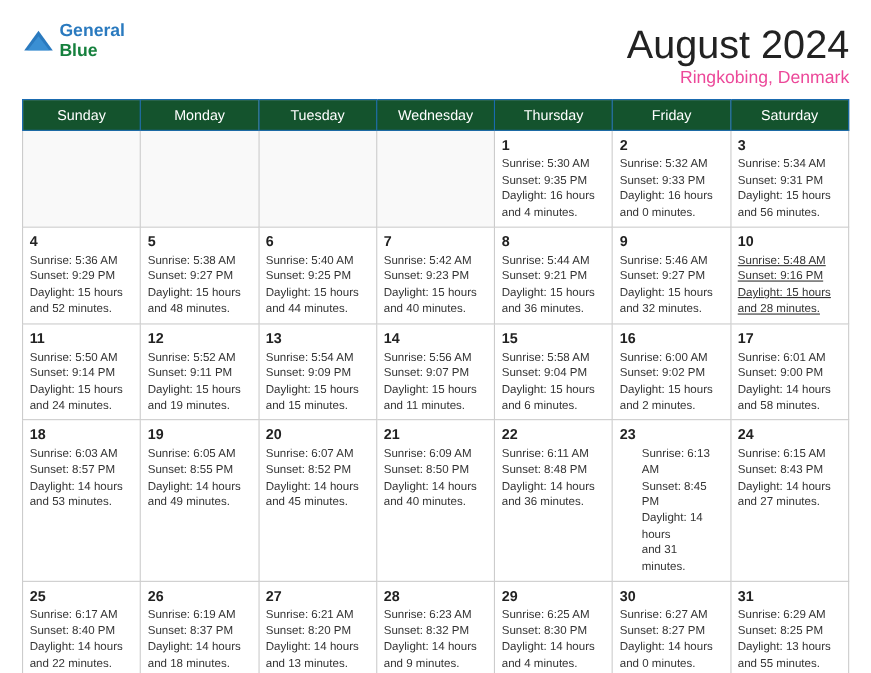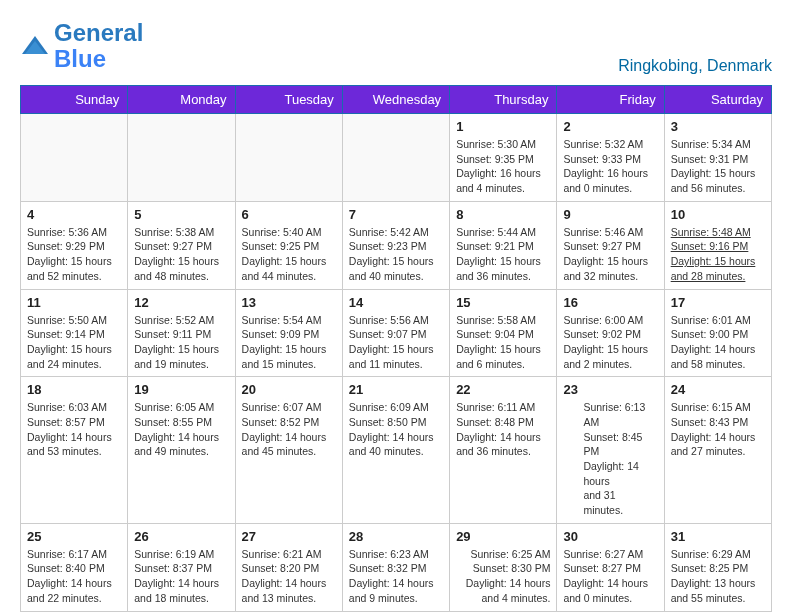--- a/index.html
+++ b/index.html
@@ -15,21 +15,21 @@
       justify-content: space-between;
       align-items: flex-start;
       margin-bottom: 10px;
     }
     .logo {
       display: flex;
       align-items: center;
       gap: 4px;
     }
     .logo-text {
-      font-size: 24px;
+      font-size: 16px;
       font-weight: bold;
       color: #1a1a2e;
       line-height: 1.1;
     }
     .logo-text span {
       color: #2a7abf;
     }
     .logo-icon {
       width: 30px;
       height: 24px;
@@ -37,32 +37,31 @@
     .title-block {
       text-align: right;
     }
     .month-year {
       font-size: 36px;
       font-weight: normal;
       color: #222;
     }
     .location {
       font-size: 16px;
-      color: #0369a1;
-      margin-top: 37px;
+      color: #ec4899;
     }
     .calendar {
       width: 100%;
       border-collapse: collapse;
       font-size: 11px;
     }
     .calendar th {
-      background: #6d28d9;
+      background: #14532d;
       color: #fff;
-      text-align: right;
+      text-align: center;
       padding: 6px 8px;
       font-size: 13px;
       font-weight: normal;
       border: 1px solid #1a6aaf;
     }
     .calendar td {
       width: calc(100% / 7);
       vertical-align: top;
       padding: 5px 6px;
       border: 1px solid #ccc;
@@ -89,24 +88,25 @@
 <body>
 
 <div class="header">
   <div class="logo">
     <svg class="logo-icon" viewBox="0 0 30 24" xmlns="http://www.w3.org/2000/svg">
       <polygon points="15,2 28,20 2,20" fill="#2a7abf"></polygon>
       <polygon points="15,7 25,20 5,20" fill="#4aa3e8" opacity="0.5"></polygon>
     </svg>
     <div class="logo-text">
       <div><span>General</span></div>
-      <div><span style="color:#3b82f6">Blue</span></div>
+      <div><span style="color:#15803d">Blue</span></div>
     </div>
   </div>
   <div class="title-block">
+    <div class="month-year">August 2024</div>
     <div class="location">Ringkobing, Denmark</div>
   </div>
 </div>
 
 <table class="calendar">
   <thead>
     <tr>
       <th>Sunday</th>
       <th>Monday</th>
       <th>Tuesday</th>
@@ -321,21 +321,21 @@
         </td>
         <td>
           <span class="day-num">28</span>
           <div class="day-info" style="white-space: pre-line;">Sunrise: 6:23 AM
 Sunset: 8:32 PM
 Daylight: 14 hours
 and 9 minutes.</div>
         </td>
         <td>
           <span class="day-num">29</span>
-          <div class="day-info" style="white-space: pre-line; text-align: right;">Sunrise: 6:25 AM
+          <div class="day-info" style="white-space: pre-line;">Sunrise: 6:25 AM
 Sunset: 8:30 PM
 Daylight: 14 hours
 and 4 minutes.</div>
         </td>
         <td>
           <span class="day-num">30</span>
           <div class="day-info" style="white-space: pre-line;">Sunrise: 6:27 AM
 Sunset: 8:27 PM
 Daylight: 14 hours
 and 0 minutes.</div>

